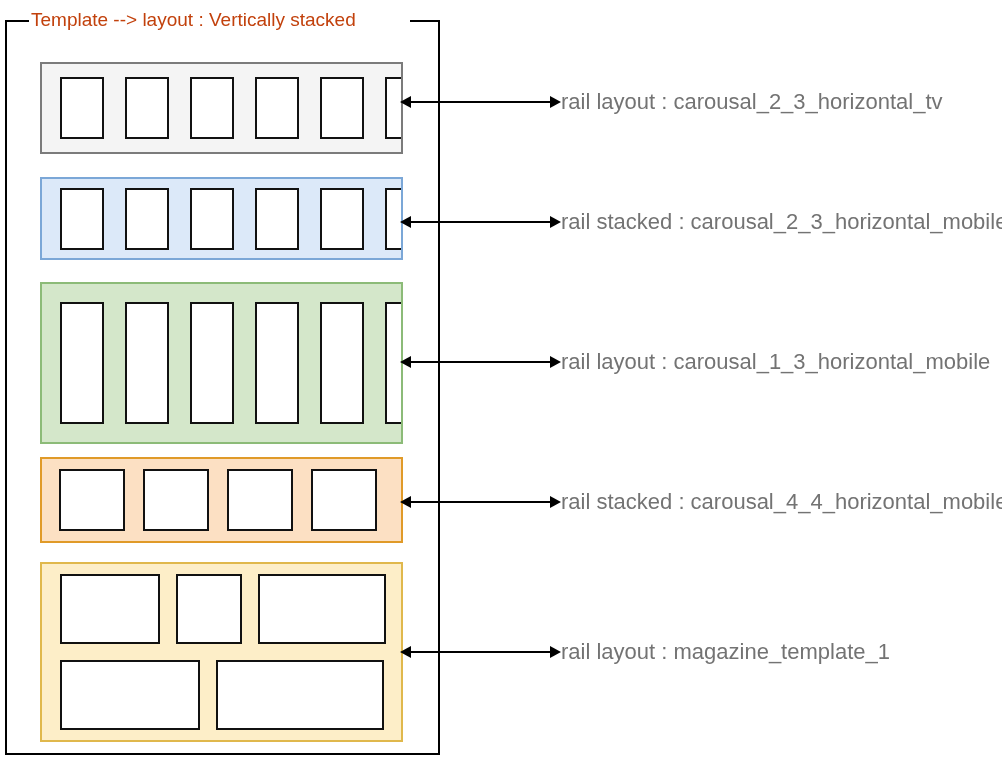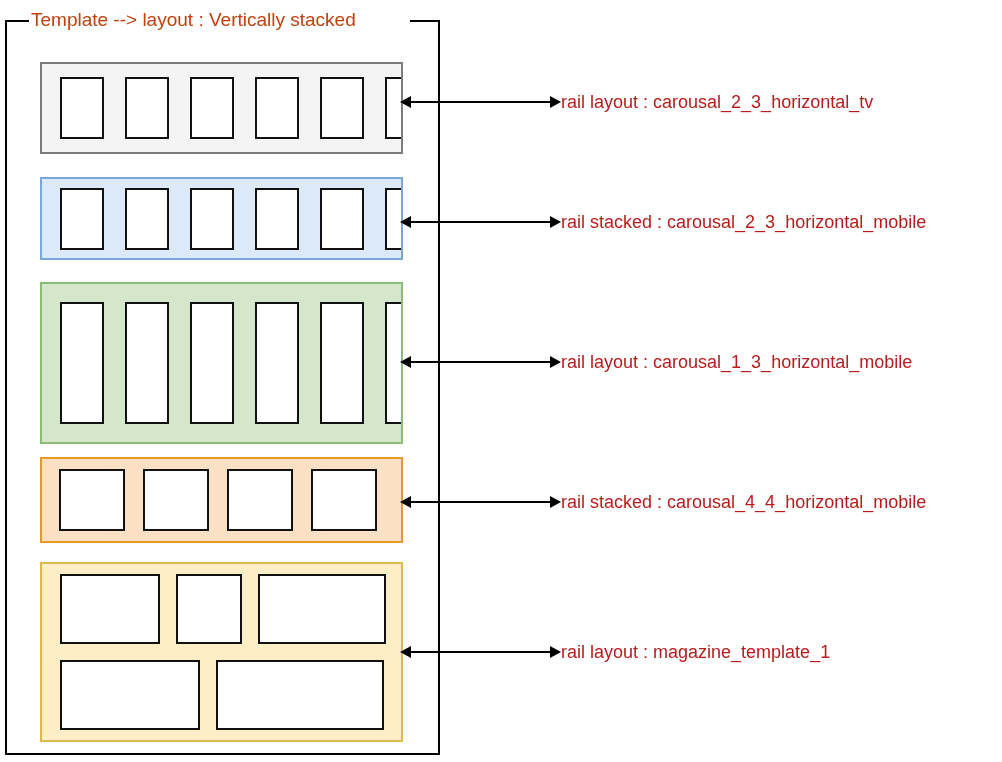--- a/index.html
+++ b/index.html
@@ -147,22 +147,22 @@
     height: 0;
     border-top: 6px solid transparent;
     border-bottom: 6px solid transparent;
   }
   .arrow-head.left  { border-right: 11px solid #000000; }
   .arrow-head.right { border-left: 11px solid #000000; }
 
   
   .rail-label {
     position: absolute;
-    color: #b91c1c;
-    font-size: 18px;
+    color: #737373;
+    font-size: 22px;
     line-height: 22px;
     white-space: nowrap;
   }
 </style>
 </head>
 <body>
 
 <div id="template-frame"></div>
 <div id="template-frame-top-left"></div>
 <div id="template-frame-top-right"></div>

